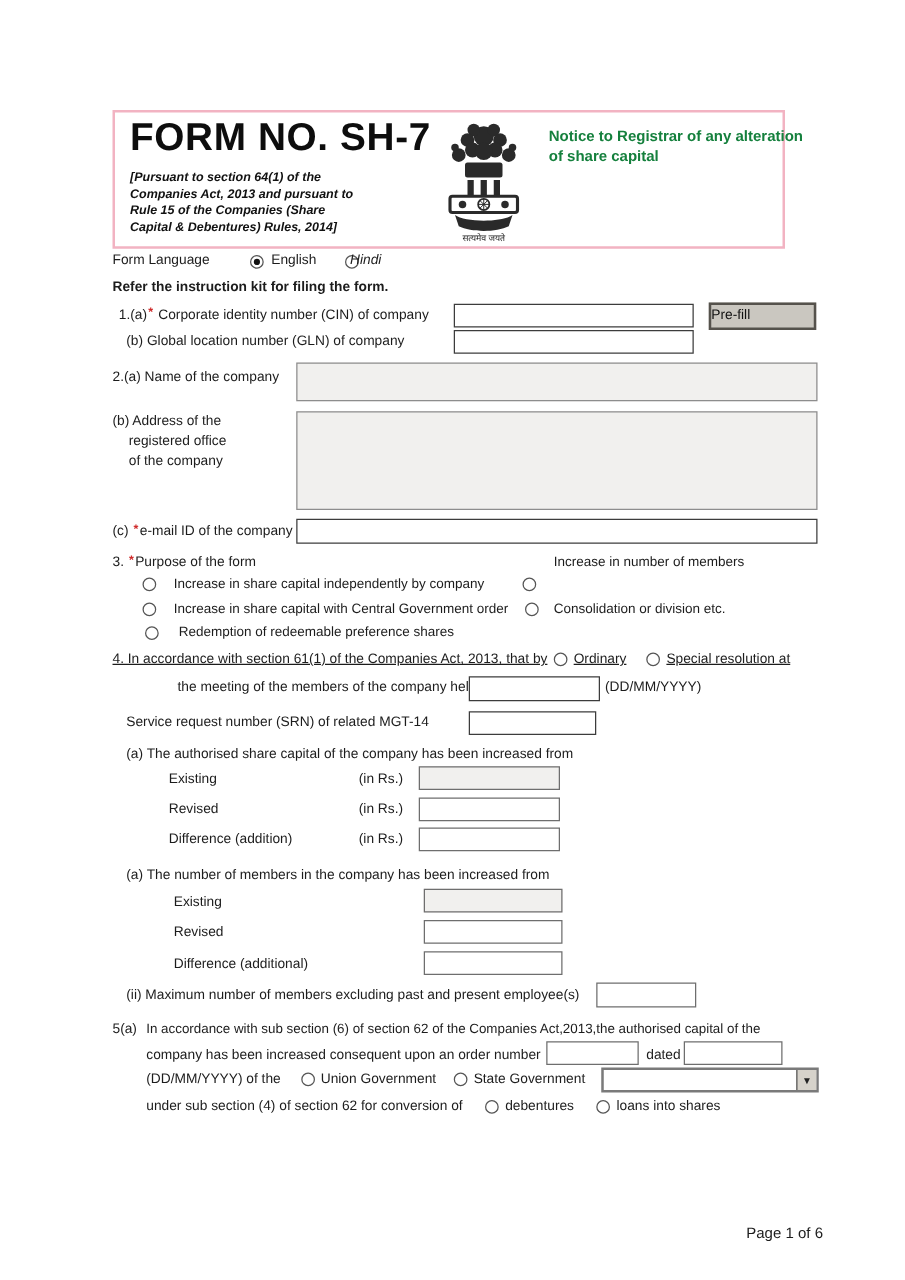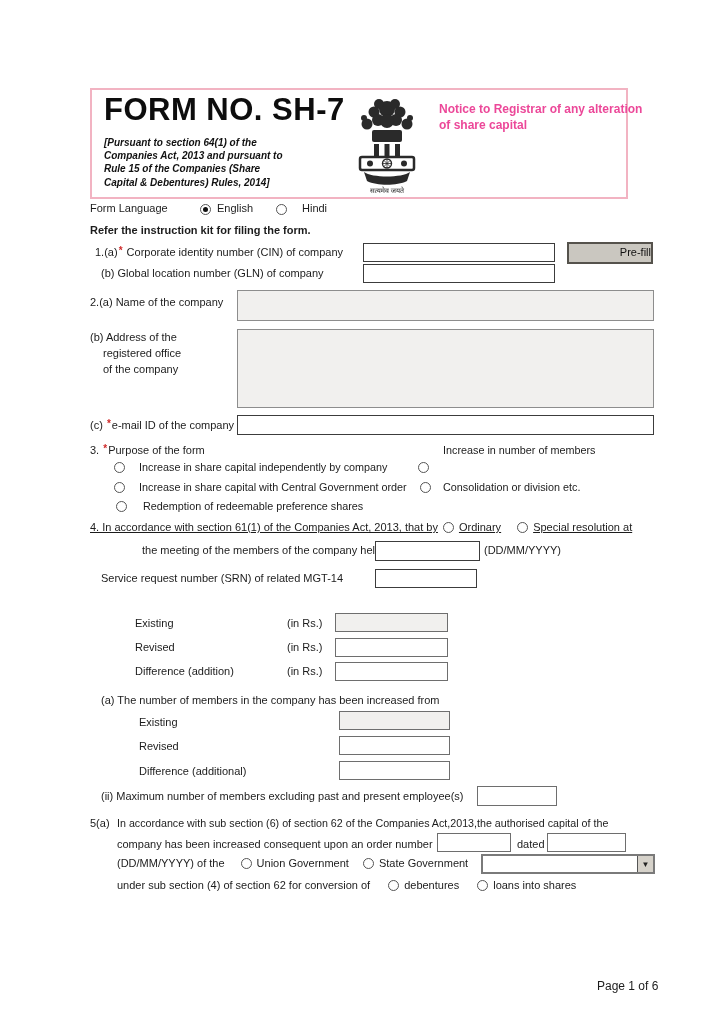--- a/index.html
+++ b/index.html
@@ -13,33 +13,33 @@
   .b { font-weight:bold; }
   .star { color:#cf2a2a; font-weight:bold; font-size:10px; position:relative; top:-2px; padding:0 1px; }
   
   .hdrbox { position:absolute; left:90px; top:88px; width:538px; height:111px;
             border:2px solid #f2b3c2; background:#fff; }
   .formtitle { position:absolute; left:12px; top:2px; font-size:31px; font-weight:bold;
                letter-spacing:0.5px; color:#0d0d0d; white-space:nowrap; }
   .pursuant { position:absolute; left:12px; top:46px; width:184px; font-size:10px;
               font-weight:bold; font-style:italic; line-height:1.32; color:#111; }
   .notice { position:absolute; left:347px; top:12px; width:210px; font-size:12px;
-            font-weight:bold; line-height:1.3; color:#ec4899; }
+            font-weight:bold; line-height:1.3; color:#15803d; }
   .emblem { position:absolute; left:260px; top:4px; }
   
   .radio { display:inline-block; width:11px; height:11px; border:1px solid #555;
            border-radius:50%; background:#fff; position:relative; flex:0 0 auto; }
   .radio.abs { position:absolute; }
   .radio.checked::after { content:""; position:absolute; left:2px; top:2px; width:5px;
            height:5px; border-radius:50%; background:#111; }
   .box { position:absolute; background:#fff; border:1px solid #3c3c3c; }
   .box.mid { border-color:#6e6e6e; }
   .box.lt { border-color:#8d8d8d; }
   .shade { background:#f1f0ee; }
-  .btn { position:absolute; background:#cac7c0; border:2px solid #55524c; text-align:right;
+  .btn { position:absolute; background:#cac7c0; border:2px solid #55524c; text-align:left;
          font-size:11px; color:#111; line-height:17px; cursor:pointer; }
   .dd { position:absolute; background:#fff; border:2px solid #7a7a7a; }
   .ddbtn { position:absolute; right:0; top:0; bottom:0; width:16px; background:#d6d2ca;
            border-left:1px solid #555; display:flex; align-items:center; justify-content:center;
            font-size:8px; color:#222; }
   .flexrow { position:absolute; display:flex; align-items:center; white-space:nowrap; }
   .opt { font-size:10.8px; }
   .fit { font-size:10.7px; }
 </style>
 </head>
@@ -84,21 +84,21 @@
         <text x="35" y="99" text-anchor="middle" font-size="7" fill="#1a1a1a">सत्यमेव जयते</text>
       </svg>
     </div>
     <div class="notice">Notice to Registrar of any alteration of share capital</div>
   </div>
 
   <div class="t" style="left:90px; top:202px;">Form Language</div>
   <span class="radio abs checked" style="left:200px; top:204px;"></span>
   <div class="t" style="left:217px; top:202px;">English</div>
   <span class="radio abs" style="left:276px; top:204px;"></span>
-  <div class="t" style="left:302px; top:202px;">Hindi</div>
+  <div class="t" style="left:280px; top:202px;font-style:italic;">Hindi</div>
 
   <div class="t b" style="left:90px; top:224px;">Refer the instruction kit for filing the form.</div>
 
   <div class="t" style="left:95px; top:246px;"><span>1.(a)</span><span class="star">*</span> <span>Corporate identity number (CIN) of company</span></div>
   <div class="box" style="left:363px; top:243px; width:192px; height:19px;"></div>
   <div class="btn" style="left:567px; top:242px; width:86px; height:22px;">Pre-fill</div>
 
   <div class="t" style="left:101px; top:267px;">(b) Global location number (GLN) of company</div>
   <div class="box" style="left:363px; top:264px; width:192px; height:19px;"></div>
 
@@ -136,20 +136,21 @@
     <span class="radio"></span>
     <span>Special resolution at</span>
   </div>
   <div class="t" style="left:101px; top:544px;padding-left:41px;">the meeting of the members of the company held on</div>
   <div class="box" style="left:375px; top:541px; width:105px; height:20px;"></div>
   <div class="t" style="left:484px; top:544px;">(DD/MM/YYYY)</div>
 
   <div class="t" style="left:101px; top:572px;">Service request number (SRN) of related MGT-14</div>
   <div class="box" style="left:375px; top:569px; width:102px; height:19px;"></div>
 
+  <div class="t" style="left:101px; top:597px;">(a)  The authorised share capital of the company has been increased from</div>
 
   <div class="t" style="left:135px; top:617px;">Existing</div>
   <div class="t" style="left:287px; top:617px;">(in Rs.)</div>
   <div class="box mid shade" style="left:335px; top:613px; width:113px; height:19px;"></div>
 
   <div class="t" style="left:135px; top:641px;">Revised</div>
   <div class="t" style="left:287px; top:641px;">(in Rs.)</div>
   <div class="box mid" style="left:335px; top:638px; width:113px; height:19px;"></div>
 
   <div class="t" style="left:135px; top:665px;">Difference (addition)</div>

